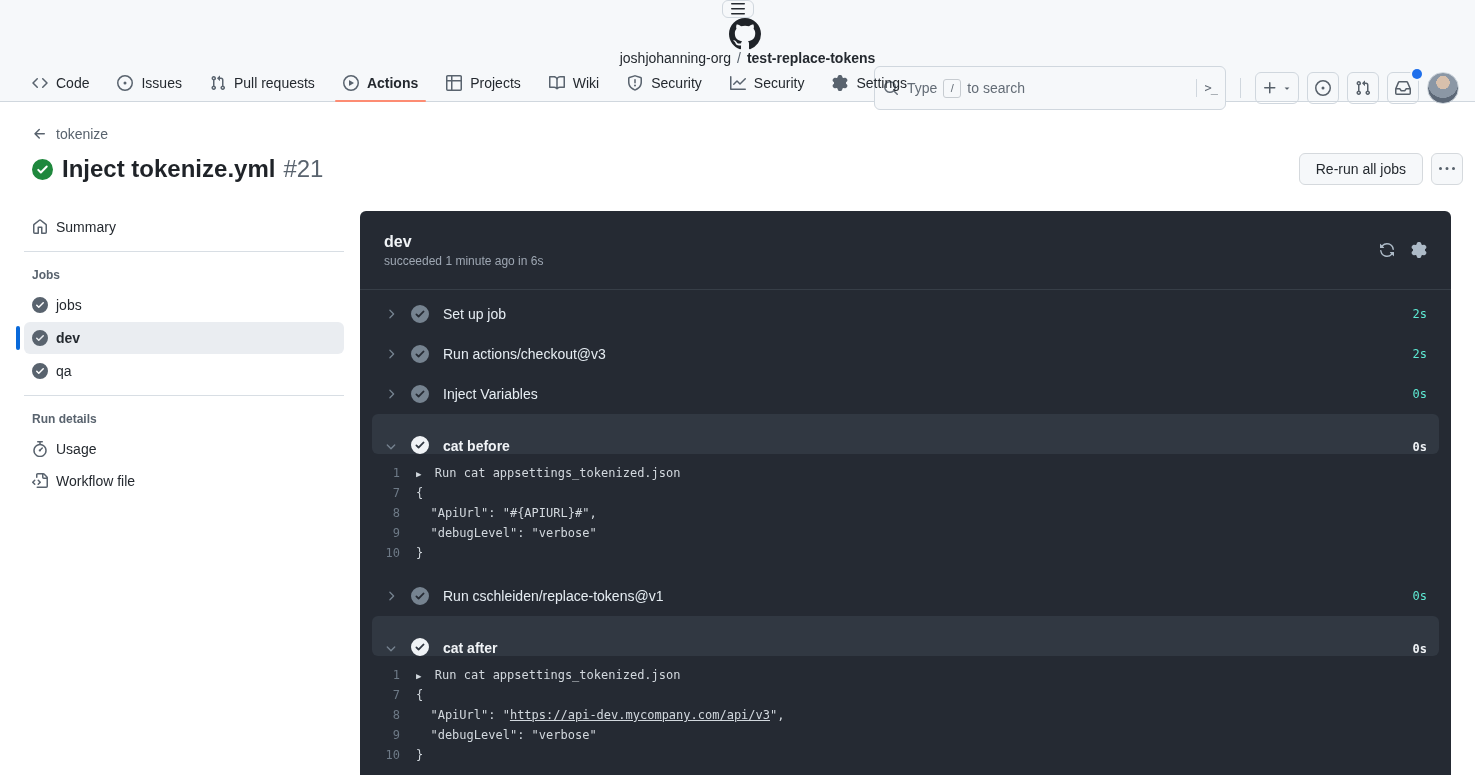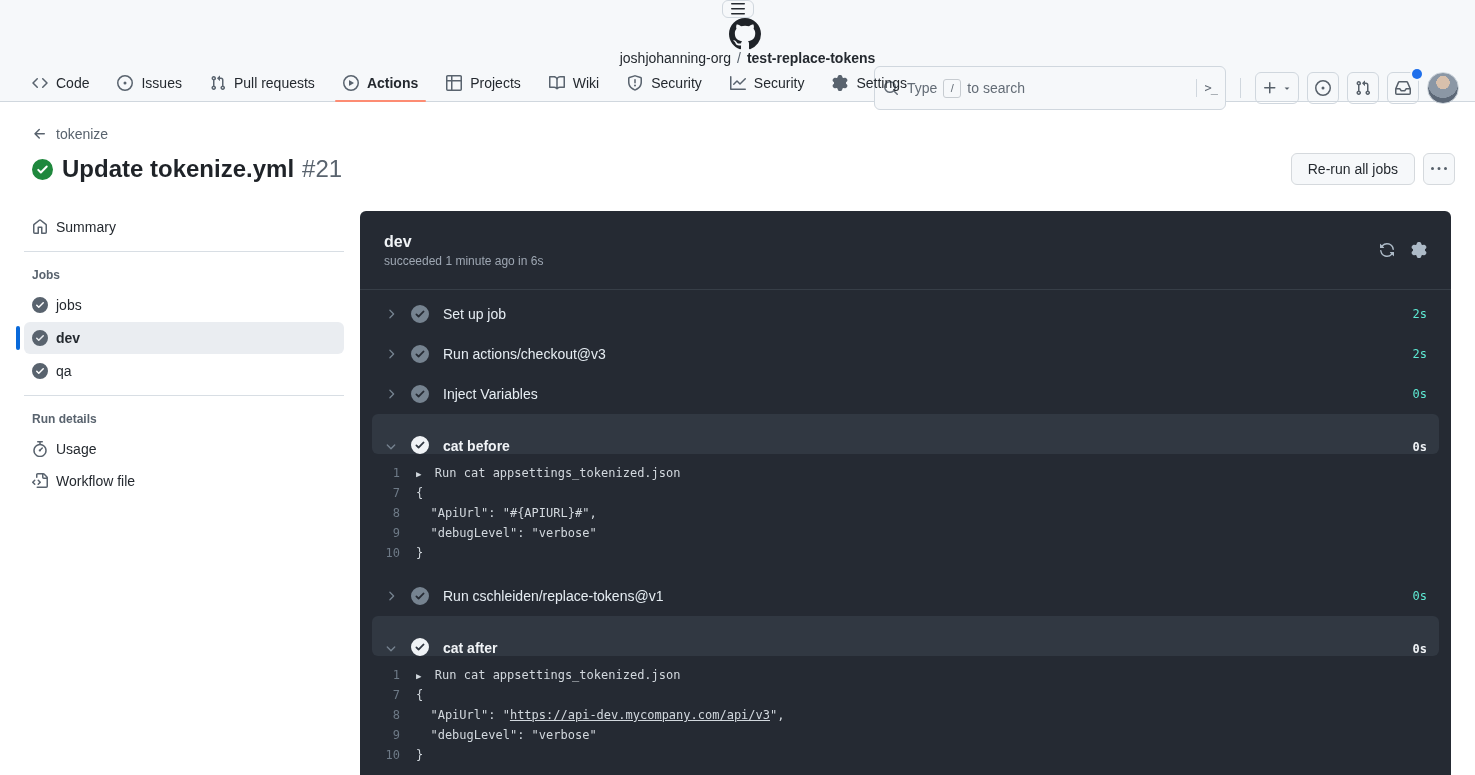--- a/index.html
+++ b/index.html
@@ -38,21 +38,21 @@
   
   .tabbar { height:38px; background:#f6f8fa; border-bottom:1px solid #d0d7de; display:flex; padding:0 18px; }
   .tab { display:flex; align-items:center; gap:8px; padding:0 8px; margin:0 6px; font-size:14px; color:#24292f;
     position:relative; text-decoration:none; cursor:pointer; }
   .tab svg { color:#59636e; }
   .tab.active { font-weight:700; }
   .tab.active::after { content:''; position:absolute; left:0; right:0; bottom:-1px; height:2px;
     border-radius:3px; background:var(--tab-underline,#fd8c73); }
 
   
-  .run-head { padding:24px 20px 0 32px; }
+  .run-head { padding:24px 12px 0 32px; }
   .back-link { display:inline-flex; align-items:center; gap:8px; font-size:14px; color:#59636e;
     text-decoration:none; cursor:pointer; }
   .title-row { margin-top:7px; display:flex; align-items:center; }
   .title-check { width:21px; height:21px; color:#1f883d; margin-right:9px; display:flex; }
   .run-title { font-size:24px; font-weight:600; color:#1f2328; }
   .run-number { font-size:24px; font-weight:400; color:#59636e; margin-left:8px; }
   .head-actions { margin-left:auto; display:flex; gap:8px; }
   .btn { height:32px; background:#f6f8fa; border:1px solid #d5d9dd; border-radius:6px; font-size:14px;
     font-weight:500; color:#24292f; padding:0 16px; cursor:pointer; font-family:inherit; }
   .btn.square { width:32px; padding:0; display:flex; align-items:center; justify-content:center; color:#57606a; }
@@ -226,21 +226,21 @@
         <path d="M7.78 12.53a.75.75 0 0 1-1.06 0L2.47 8.28a.75.75 0 0 1 0-1.06l4.25-4.25a.751.751 0 0 1 1.042.018.751.751 0 0 1 .018 1.042L4.81 7h7.44a.75.75 0 0 1 0 1.5H4.81l2.97 2.97a.75.75 0 0 1 0 1.06Z"></path>
       </svg>
     <span>tokenize</span>
   </a>
   <div class="title-row">
     <span class="title-check">
       <svg viewBox="0 0 16 16" width="21" height="21" fill="currentColor">
           <path d="M8 16A8 8 0 1 1 8 0a8 8 0 0 1 0 16Zm3.78-9.72a.751.751 0 0 0-.018-1.042.751.751 0 0 0-1.042-.018L6.75 9.19 5.28 7.72a.751.751 0 0 0-1.042.018.751.751 0 0 0-.018 1.042l2 2a.75.75 0 0 0 1.06 0Z"></path>
         </svg>
     </span>
-    <h1 class="run-title">Update tokenize.yml</h1>
+    <h1 class="run-title">Inject tokenize.yml</h1>
     <span class="run-number">#21</span>
     <div class="head-actions">
       <button class="btn">Re-run all jobs</button>
       <button class="btn square">
         <svg viewBox="0 0 16 16" width="16" height="16" fill="currentColor">
             <path d="M8 9a1.5 1.5 0 1 0 0-3 1.5 1.5 0 0 0 0 3ZM1.5 9a1.5 1.5 0 1 0 0-3 1.5 1.5 0 0 0 0 3Zm13 0a1.5 1.5 0 1 0 0-3 1.5 1.5 0 0 0 0 3Z"></path>
           </svg>
       </button>
     </div>
   </div>

